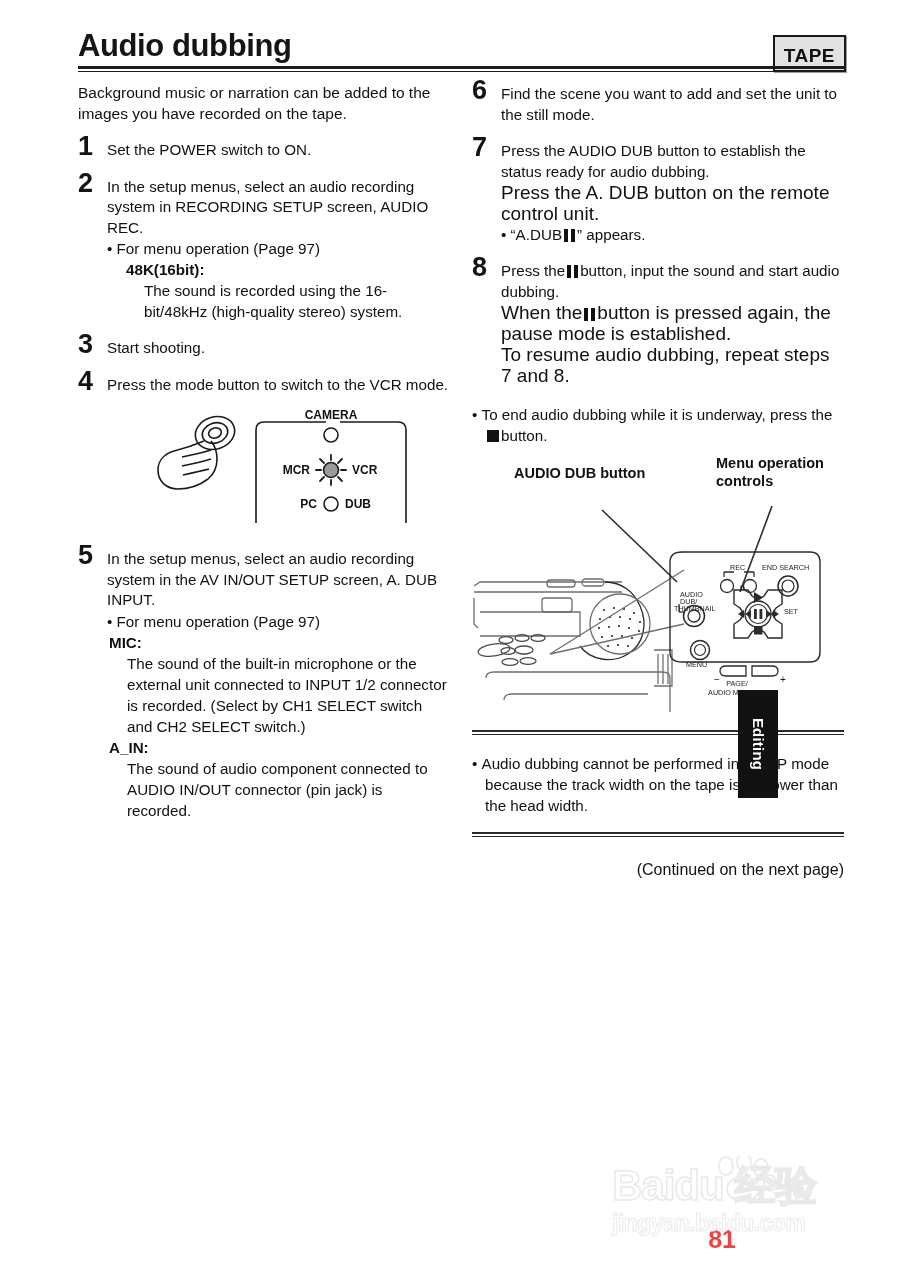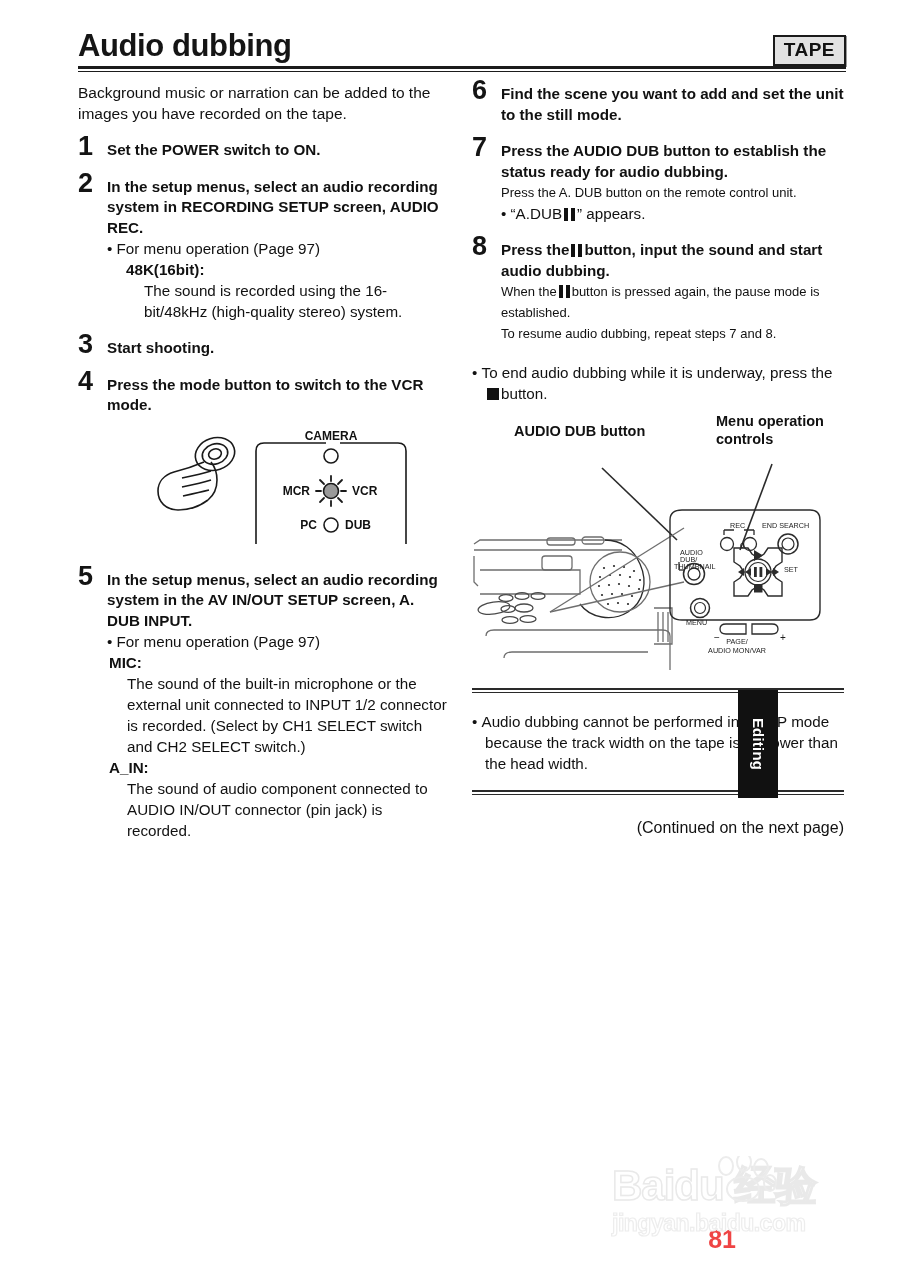--- a/index.html
+++ b/index.html
@@ -35,21 +35,21 @@
     letter-spacing: -0.4px;
     line-height: 36px;
     margin: 0;
     color: #151515;
   }
   .tape-badge {
     position: absolute;
     right: 0; top: 7px;
     border: 2px solid #1a1a1a;
     background: #e2e2e2;
-    padding: 2px 9px 3px 9px;
+    padding: 8px 9px 3px 9px;
     font-size: 19px;
     font-weight: bold;
     letter-spacing: 0.5px;
     color: #111;
     box-shadow: 1px 1px 0 #9a9a9a;
   }
   .header-rule {
     position: absolute;
     left: 78px; top: 66px;
     width: 768px;
@@ -81,26 +81,26 @@
   .step-num {
     position: absolute;
     left: 0; top: -7px;
     font-size: 27px;
     font-weight: bold;
     line-height: 27px;
     color: #141414;
   }
   .step-head {
     font-size: 15.2px;
-    font-weight: bold;
+    font-weight: normal;
     line-height: 20.5px;
     margin: 0;
   }
   .step-body {
-    font-size: 13px;
+    font-size: 19px;
     line-height: 21px;
     margin: 0;
   }
   .bullet {
     font-size: 15.2px;
     line-height: 21px;
     margin: 0;
     padding-left: 13px;
     text-indent: -13px;
   }

